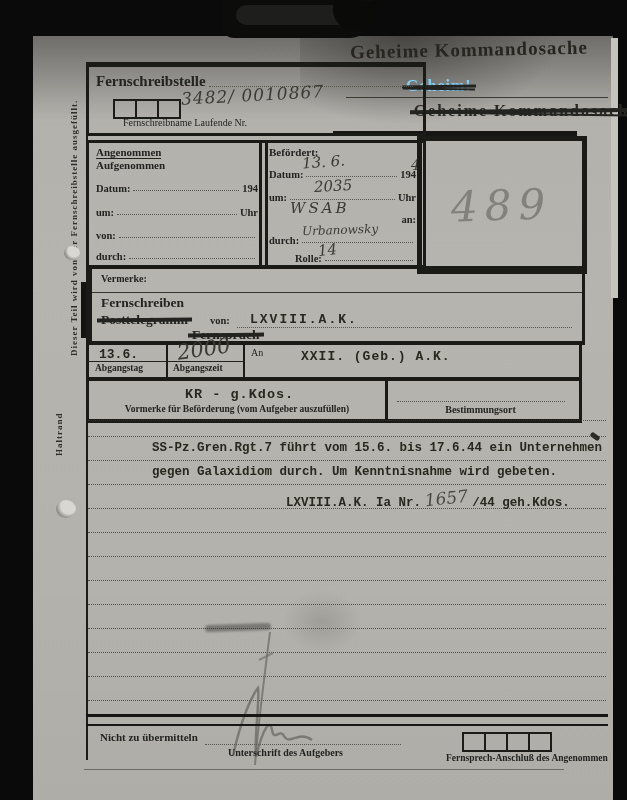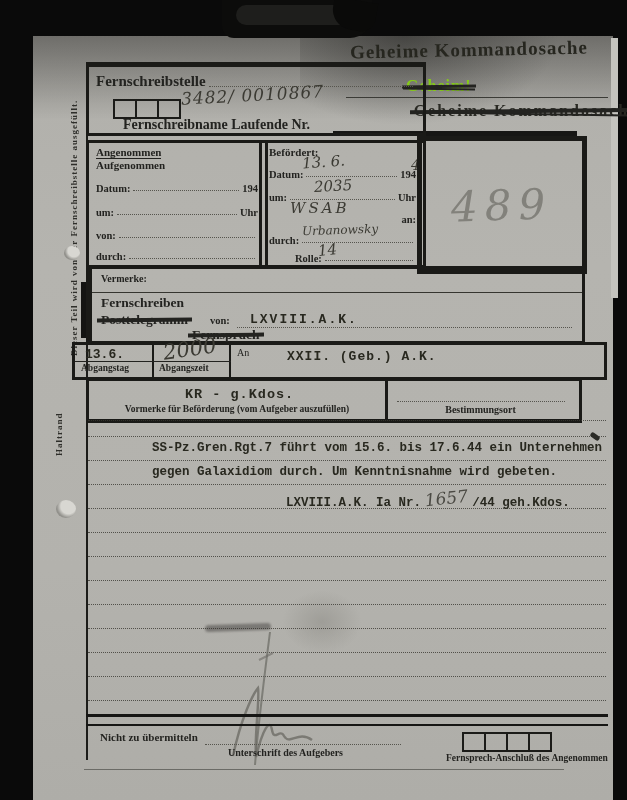--- a/index.html
+++ b/index.html
@@ -52,38 +52,38 @@
   
   <div class="abs vtext" style="left:69px;top:46px;height:310px;">Dieser Teil wird von der Fernschreibstelle ausgefüllt.</div>
   <div class="abs vtext" style="left:54px;top:392px;height:64px;">Haltrand</div>
 
   
   <div class="abs" style="left:86px;top:62px;width:2px;height:698px;background:#1c1c19;"></div>
   <div class="abs" style="left:81px;top:282px;width:6px;height:56px;background:#141412;"></div>
 
   
   <div class="abs lbl" style="left:350px;top:39px;font-size:19px;letter-spacing:1px;transform:rotate(-1.2deg);color:#26261f;">Geheime Kommandosache</div>
-  <div class="abs lbl struck w2" style="left:406px;top:77px;font-size:16px;letter-spacing:1px;color:#84cc16;">Geheim!</div>
+  <div class="abs lbl struck w2" style="left:406px;top:77px;font-size:16px;letter-spacing:1px;color:#7dd3fc;">Geheim!</div>
   <div class="abs" style="left:346px;top:97px;width:262px;height:1px;background:#3b3b36;"></div>
   <div class="abs lbl struck w2 fat" style="left:344px;top:102px;font-size:16px;letter-spacing:2px;color:#2a2a24;">Geheime Kommandosache!</div>
   <div class="abs" style="left:333px;top:131px;width:244px;height:5px;background:#161614;"></div>
 
   
   <div class="box" style="left:86px;top:62px;width:334px;height:66px;border-top-width:5px;">
     <div class="frow" style="top:6px;">
       <span class="lbl" style="font-size:15px;">Fernschreibstelle</span>
       <span class="leader"></span>
     </div>
     <div class="abs" style="left:26px;top:32px;display:flex;">
       <div class="cell"></div>
       <div class="cell"></div>
       <div class="cell"></div>
     </div>
     <div class="abs hand" style="left:92px;top:18px;font-size:17px;transform:rotate(-3deg);letter-spacing:1px;">3482/ 0010867</div>
-    <div class="abs lbl" style="left:34px;top:50px;font-size:14px;font-weight:700;">Fernschreibname Laufende Nr.</div>
+    <div class="abs lbl" style="left:34px;top:50px;font-size:10px;font-weight:400;">Fernschreibname Laufende Nr.</div>
   </div>
 
   
   <div class="box" style="left:86px;top:140px;width:176px;height:122px;">
     <div class="abs lbl" style="left:7px;top:3px;font-size:11px;line-height:13px;">
       <span style="border-bottom:1px solid #232320;">Angenommen</span><br>
       <span>Aufgenommen</span>
     </div>
     <div class="frow" style="top:40px;">
       <span class="lbl" style="font-weight:600;">Datum:</span>
@@ -149,21 +149,21 @@
     <div class="abs" style="left:0;top:23px;width:100%;height:1px;background:#35352f;"></div>
     <div class="abs lbl" style="left:9px;top:26px;font-size:13.5px;">Fernschreiben</div>
     <div class="abs lbl struck fat" style="left:9px;top:41px;font-size:13.5px;">Posttelegramm</div>
     <div class="abs lbl" style="left:118px;top:46px;font-size:10.5px;font-weight:600;">von:</div>
     <div class="abs" style="left:145px;top:58px;width:335px;border-top:1px dotted #56554e;"></div>
     <div class="abs typed" style="left:158px;top:43px;font-size:13px;letter-spacing:2px;">LXVIII.A.K.</div>
     <div class="abs lbl struck fat" style="left:9px;top:56px;font-size:13.5px;">Fernspruch</div>
   </div>
 
   
-  <div class="box" style="left:72px;top:342px;width:490px;height:32px;padding-left:39px;">
+  <div class="box" style="left:86px;top:342px;width:490px;height:32px;">
     <div class="abs" style="left:77px;top:0;width:2px;height:100%;background:#1a1a17;"></div>
     <div class="abs" style="left:154px;top:0;width:2px;height:100%;background:#1a1a17;"></div>
     <div class="abs" style="left:0;top:16px;width:156px;height:1px;background:#232320;"></div>
     <div class="abs typed" style="left:10px;top:2px;font-size:13px;">13.6.</div>
     <div class="abs lbl" style="left:6px;top:18px;font-size:9.5px;">Abgangstag</div>
     <div class="abs hand" style="left:88px;top:-8px;font-size:21px;transform:rotate(-8deg);">2000</div>
     <div class="abs lbl" style="left:84px;top:18px;font-size:9.5px;">Abgangszeit</div>
     <div class="abs lbl" style="left:162px;top:2px;font-size:10px;font-weight:400;">An</div>
     <div class="abs typed" style="left:212px;top:4px;font-size:13px;letter-spacing:1px;">XXII. (Geb.) A.K.</div>
   </div>

